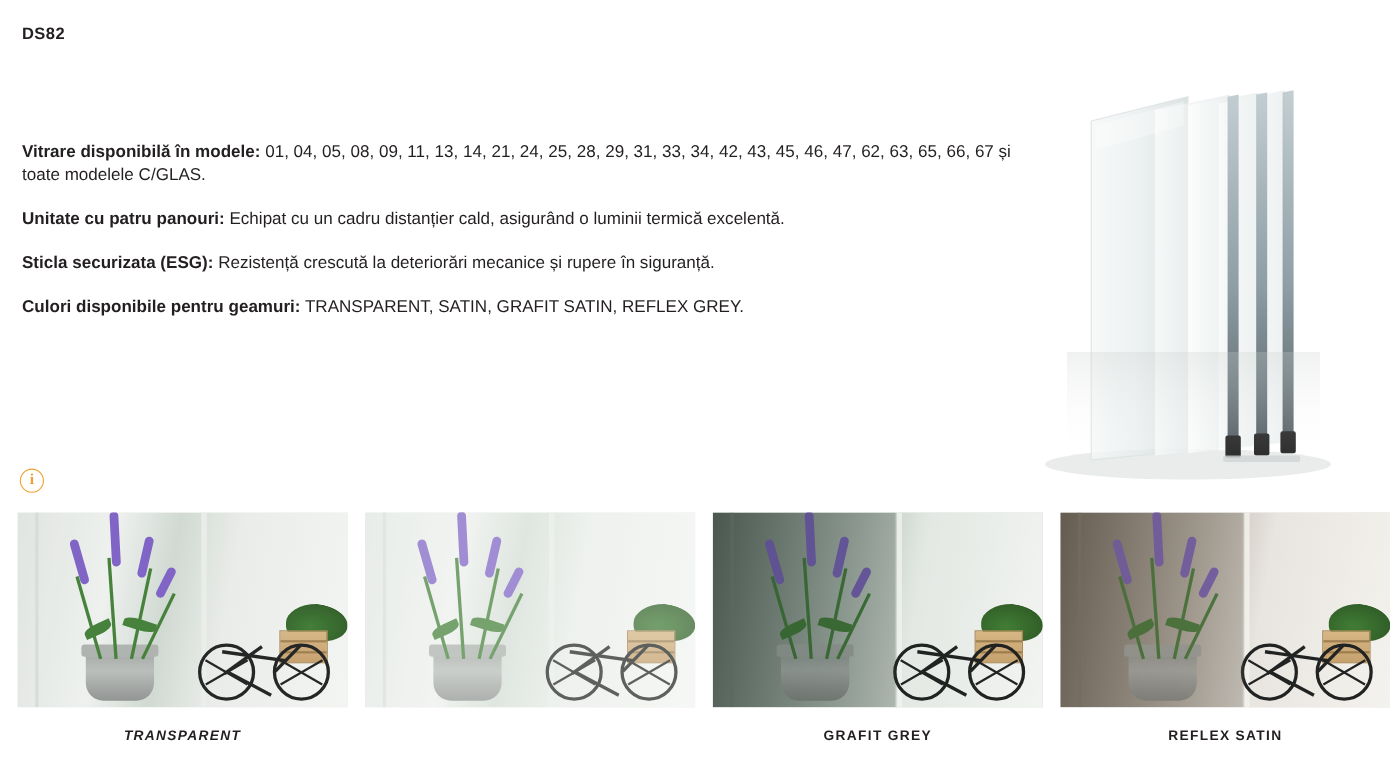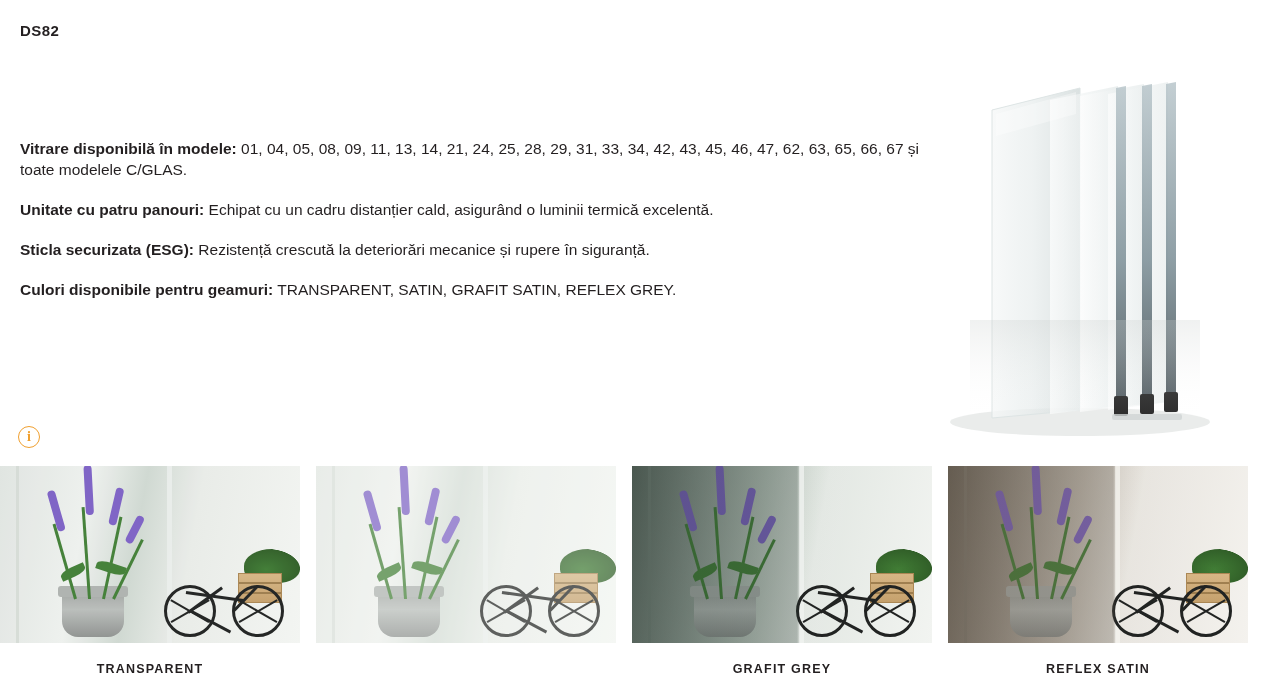--- a/index.html
+++ b/index.html
@@ -40,21 +40,21 @@
     font-weight: bold;
     letter-spacing: 1px;
     color: #f08a24;
     line-height: 1;
   }
 
   
   .bodytext {
     position: absolute;
     left: 20px;
-    top: 138px;
+    top: 128px;
     width: 900px;
   }
   .para {
     font-size: 15.5px;
     line-height: 21px;
     margin-bottom: 19px;
     color: #231f20;
   }
   .para:last-child { margin-bottom: 0; }
   .para b {
@@ -110,21 +110,21 @@
     width: 1264px;
     height: 230px;
     display: flex;
     gap: 16px;
   }
   .sample {
     width: 300px;
     height: 230px;
     position: relative;
   }
-  .sample:first-child { margin-left: 0; }
+  .sample:first-child { margin-left: 16px; font-style: italic; }
   .sample-img {
     position: relative;
     width: 300px;
     height: 177px;
     overflow: hidden;
     background: #dfe2e0;
   }
   .sample-caption {
     position: absolute;
     left: 0;

